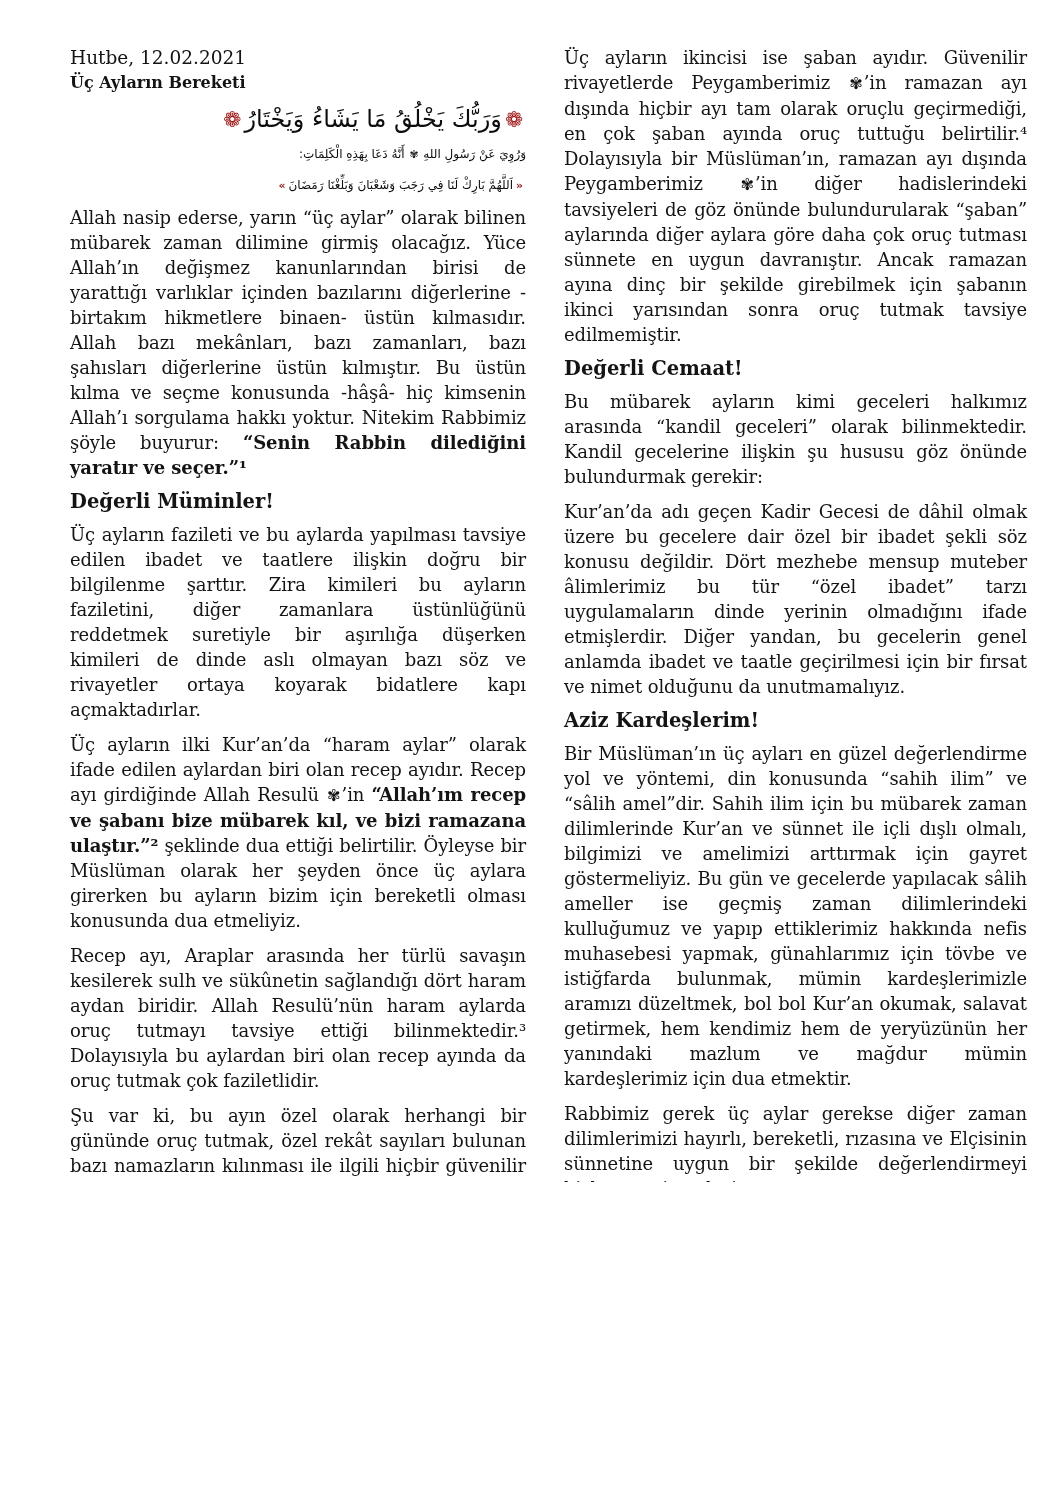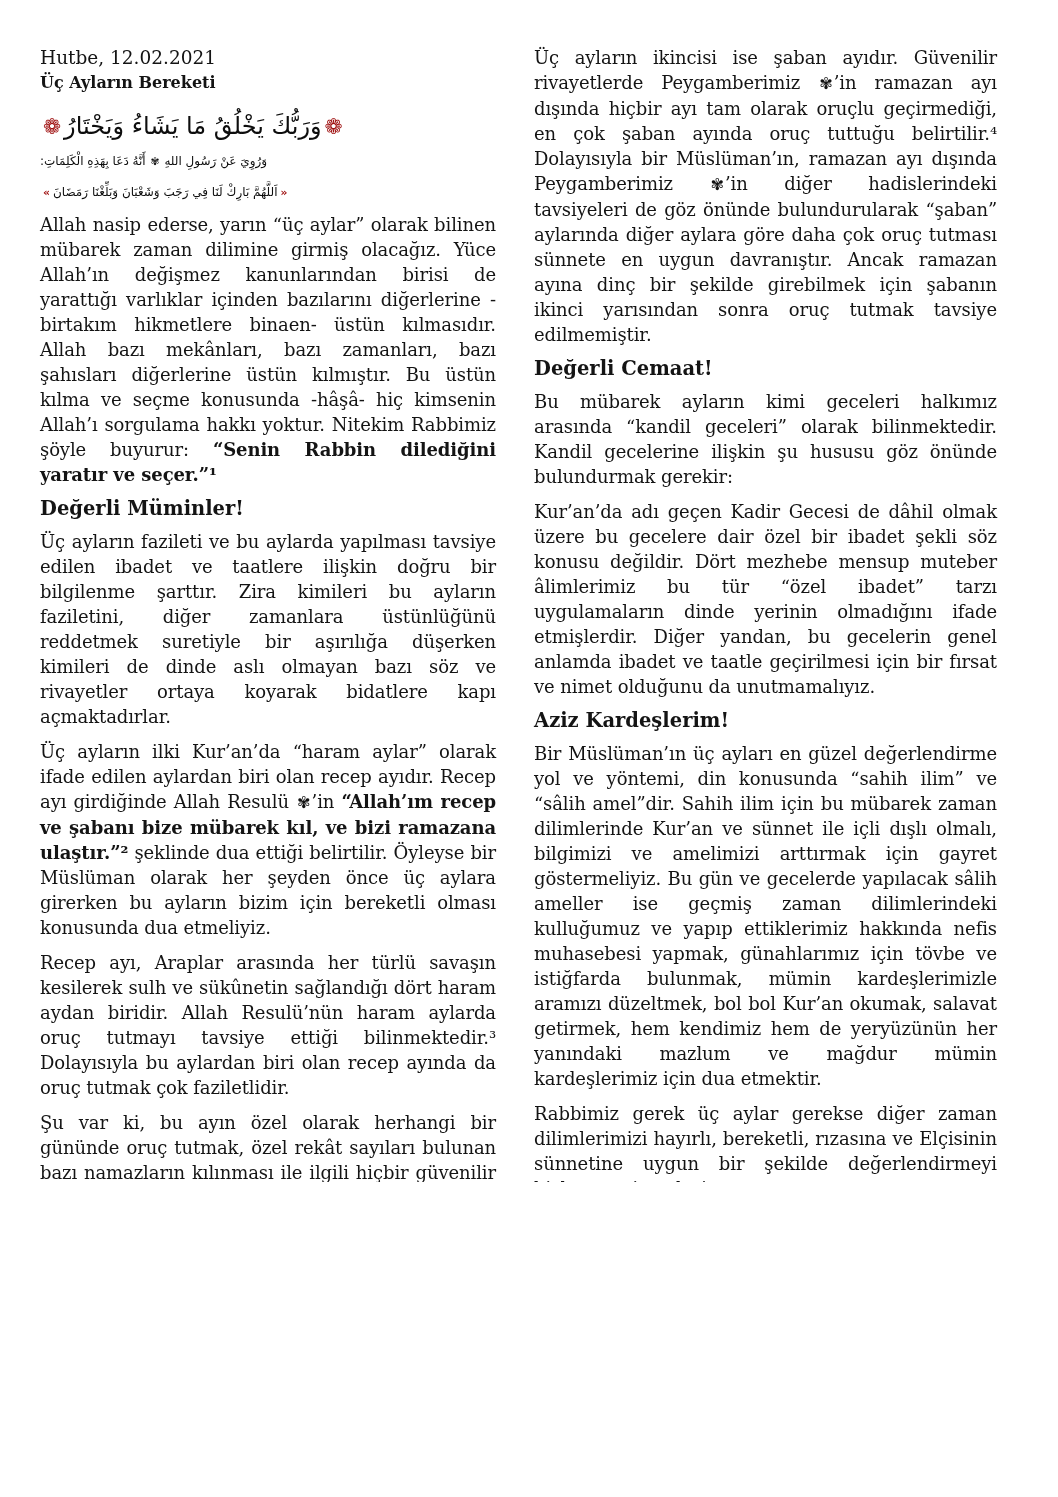--- a/index.html
+++ b/index.html
@@ -1,30 +1,30 @@
 <!DOCTYPE html>
 <html lang="tr"><head>
 <meta charset="utf-8">
 <style>
   html,body{margin:0;padding:0;background:#ffffff;}
   .page{
     width:1058px;height:1182px;box-sizing:border-box;
-    padding:45px 45px 33px 40px;background:#ffffff;
+    padding:45px 45px 33px 70px;background:#ffffff;
     font-family:"DejaVu Serif","Liberation Serif",serif;
     color:#141414;position:relative;overflow:hidden;
   }
   .columns{display:flex;gap:38px;height:100%;}
   .col{display:flex;flex-direction:column;box-sizing:border-box;}
   .col-left{flex:0 0 456px;width:456px;}
   .col-right{flex:0 0 463px;width:463px;}
 
   .date-line{font-size:18.5px;line-height:25px;}
   .doc-title{font-size:16px;line-height:25px;font-weight:bold;}
 
-  .arabic-block{text-align:left;margin:12px 0 4px 0;}
+  .arabic-block{text-align:right;margin:5px 0 4px 0;}
   .arabic-line{direction:rtl;font-family:"DejaVu Sans","Liberation Sans",sans-serif;
     font-size:12px;line-height:31px;color:#0d0d0d;}
   .arabic-large{font-size:24px;line-height:38px;}
   .ornament{color:#A01313;font-weight:bold;padding:0 3px;font-size:0.9em;}
 
   .heading{font-size:19.5px;font-weight:bold;margin:7px 0 8px 0;line-height:24px;}
   .para{margin:0 0 10px 0;font-size:18px;line-height:25px;
     text-align:justify;letter-spacing:-0.1px;}
   .para .bold-seg{font-weight:bold;}
   .saw{font-size:0.9em;color:#111;padding:0 1px;}

